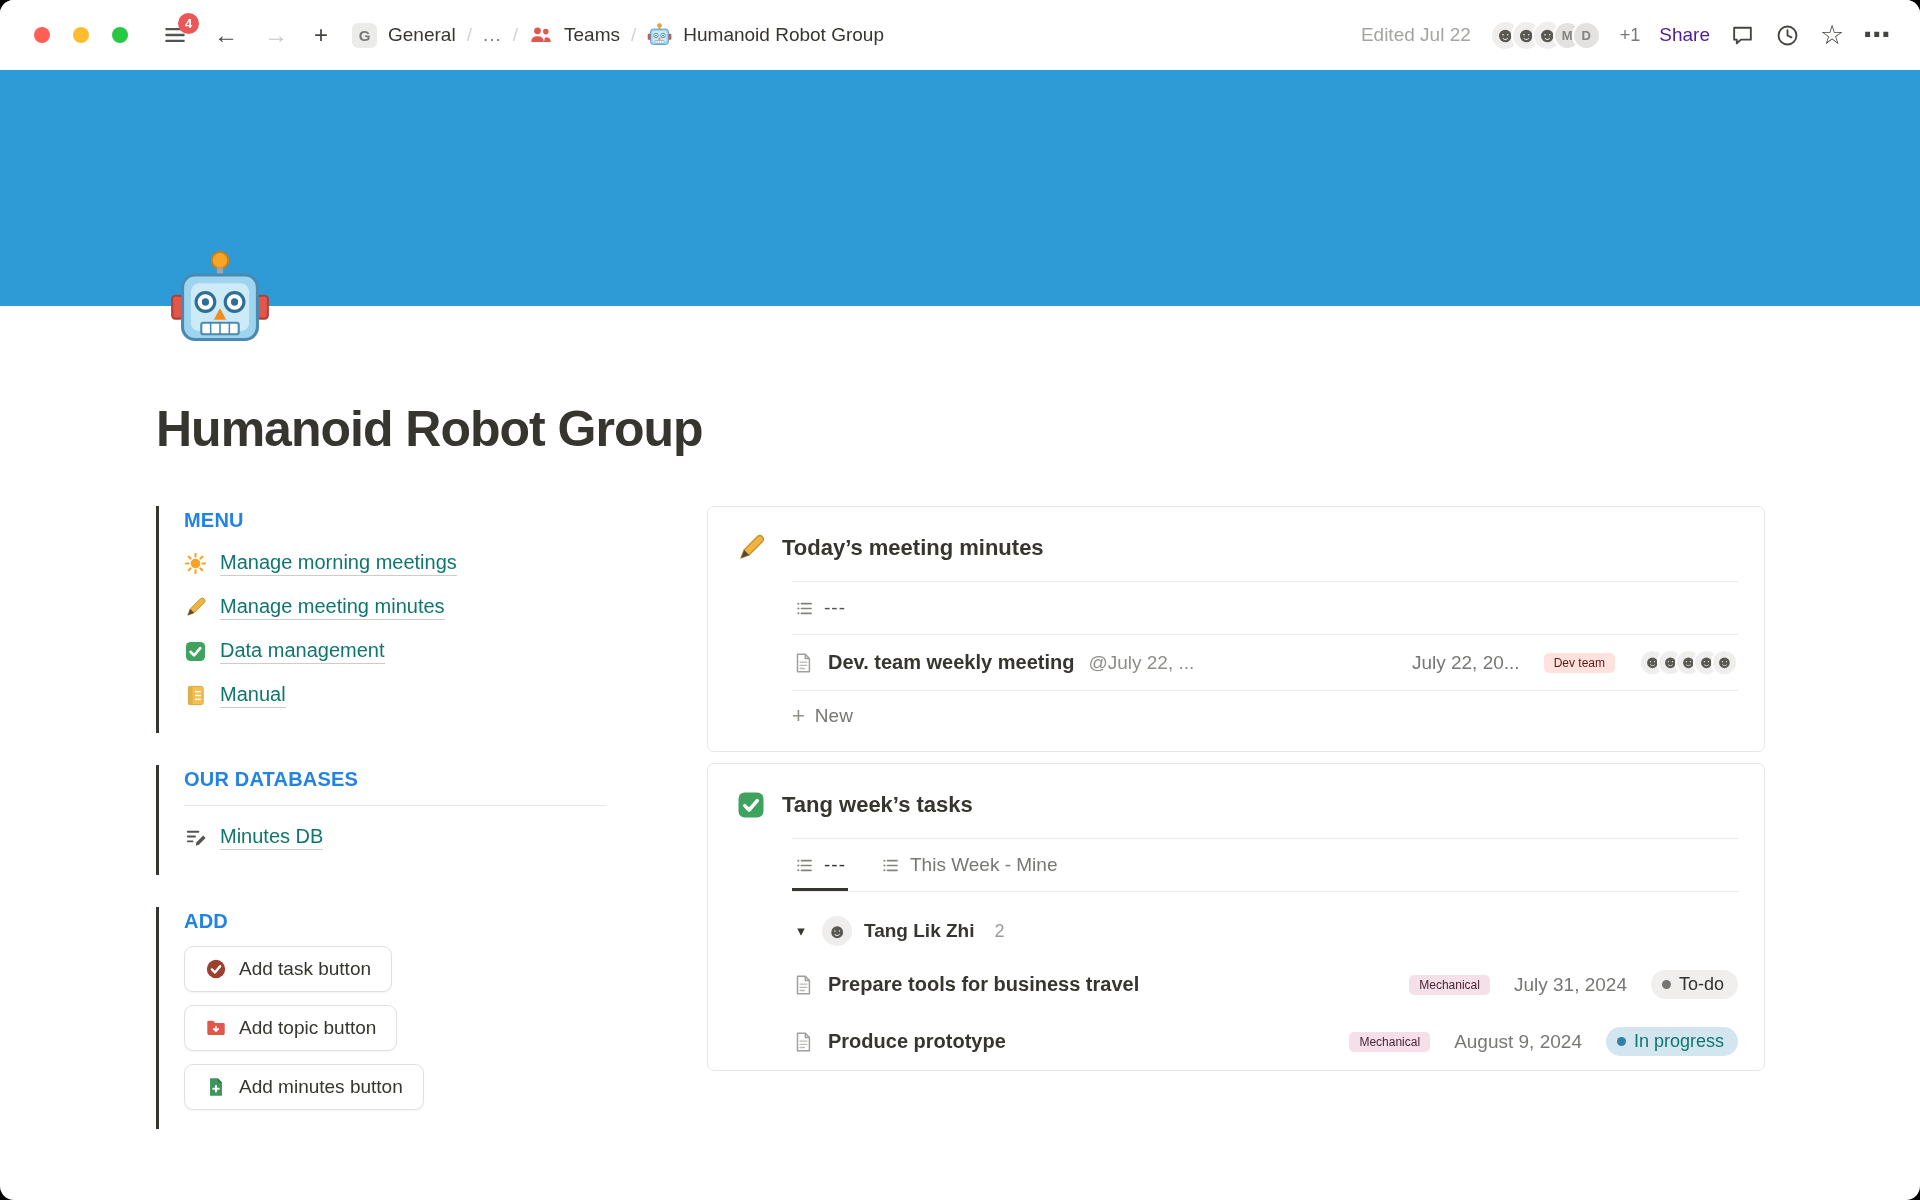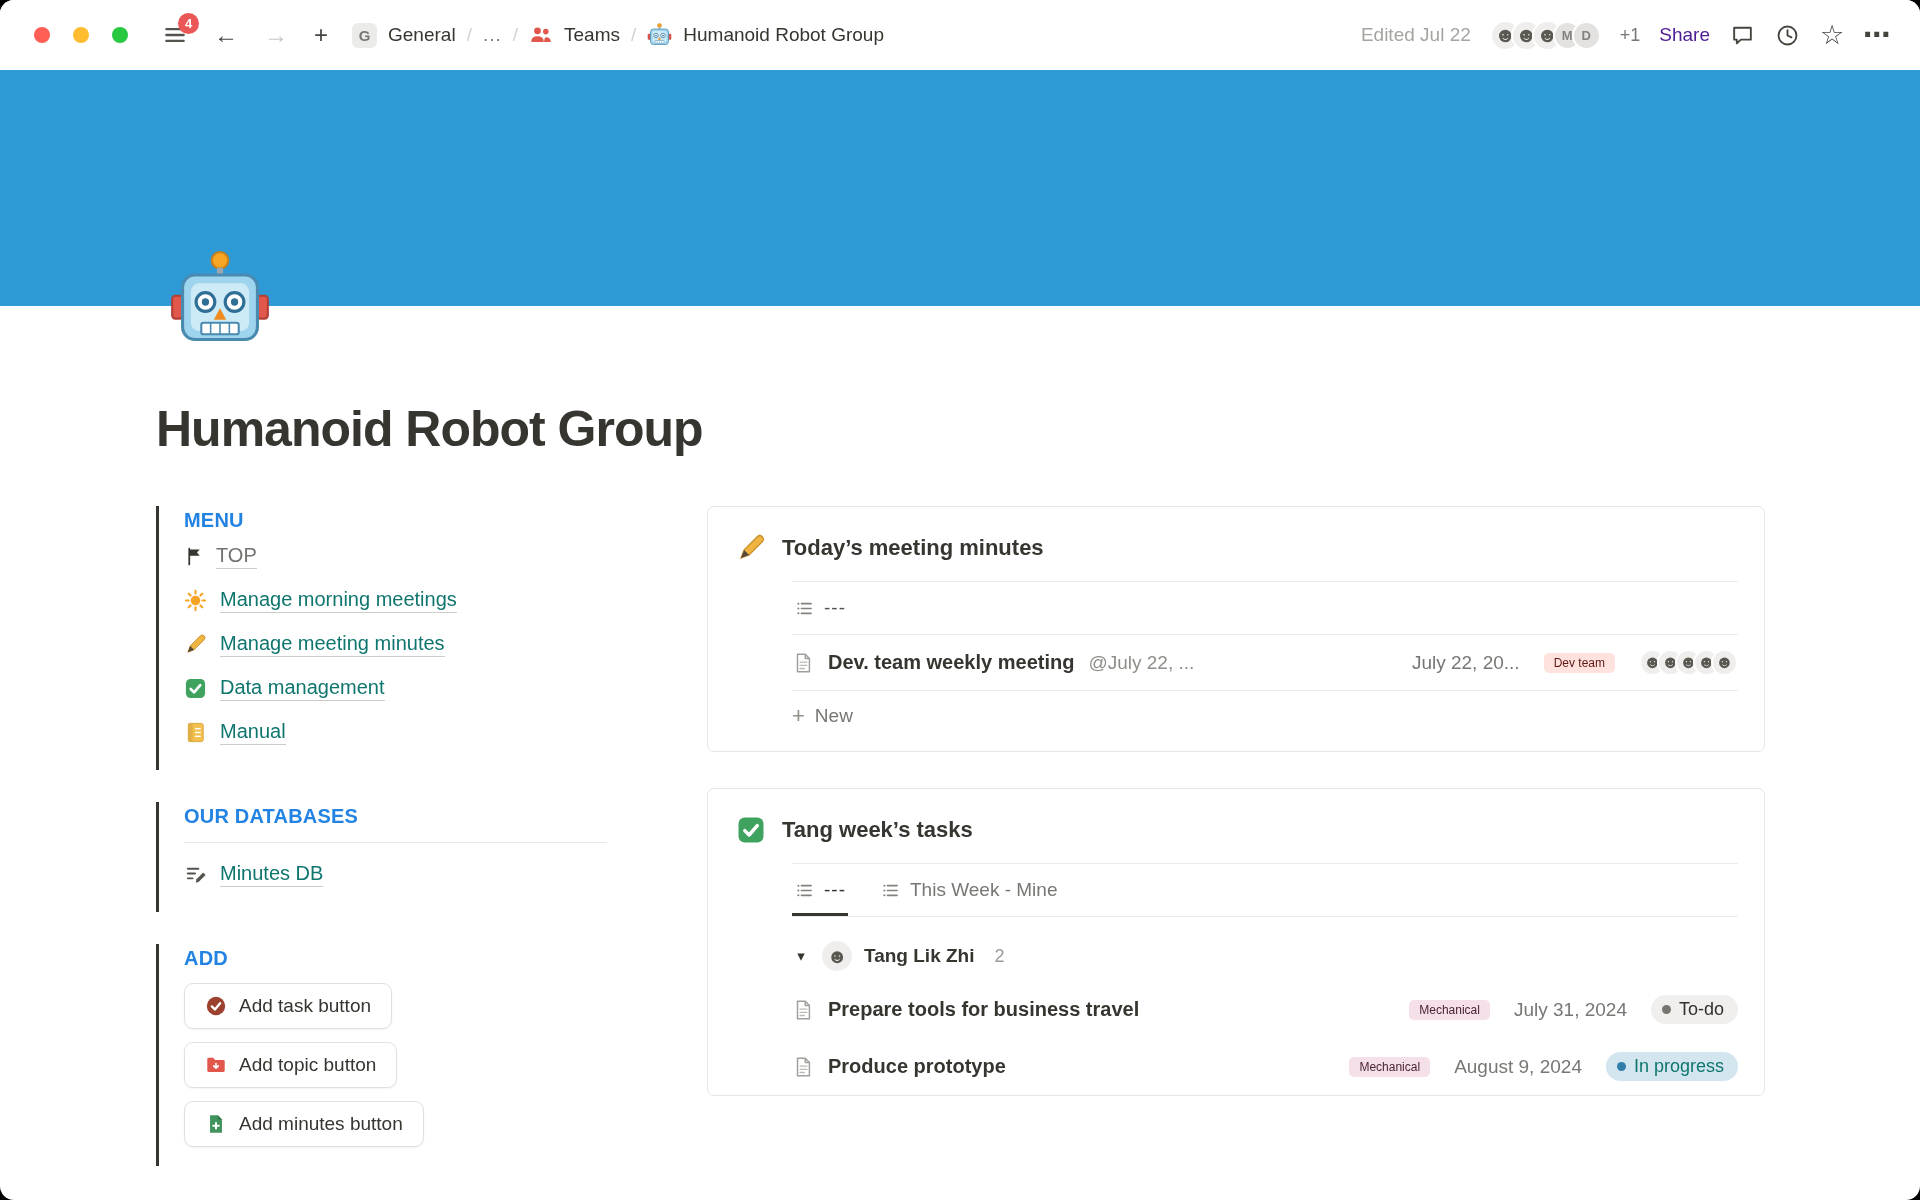--- a/index.html
+++ b/index.html
@@ -34,21 +34,21 @@
   .more-glyph { font-size:28px; color:#46443f; font-weight:700; line-height:0.6; }
 
   
   .cover { height:236px; background:#2e9bd6; }
   .page-icon { width:104px; height:104px; margin:-56px 0 0 168px; position:relative; cursor:pointer; }
   .page-title { margin:46px 0 0 156px; font-size:50px; font-weight:700; letter-spacing:-1px; color:#37352f; }
 
   
   .columns { display:flex; align-items:flex-start; margin:48px 155px 0 156px; gap:96px; }
   .left-col { width:455px; flex:none; }
-  .right-col { flex:1; display:flex; flex-direction:column; gap:36px; }
+  .right-col { flex:1; display:flex; flex-direction:column; gap:11px; }
 
   
   .section { border-left:3px solid #37352f; padding:3px 0 6px 25px; margin-bottom:32px; }
   .section-heading { font-size:20px; font-weight:700; color:#2383e2; letter-spacing:.2px; margin-bottom:12px; }
   .top-row { display:flex; align-items:center; gap:11px; margin:10px 0 16px; cursor:pointer; }
   .top-label { color:#73726e; font-size:20px; border-bottom:1.5px solid rgba(55,53,47,.25); padding-bottom:1px; }
   .menu-link { display:flex; align-items:center; gap:13px; margin:19px 0; cursor:pointer; }
   .menu-link .lbl { font-size:20px; font-weight:500; color:#0f766e; border-bottom:1.5px solid rgba(55,53,47,.25); padding-bottom:1px; }
   .btn-row { margin:13px 0; }
   .add-btn { display:inline-flex; align-items:center; gap:12px; height:46px; padding:0 20px; background:#fff; border:1px solid #e1e0de; border-radius:9px; box-shadow:0 1px 2px rgba(15,15,15,.05); font-size:19px; font-weight:500; color:#37352f; cursor:pointer; }
@@ -282,26 +282,20 @@
       </svg>
   </div>
   <h1 class="page-title">Humanoid Robot Group</h1>
 
   <div class="columns">
 
     <aside class="left-col">
 
       <section class="section">
         <div class="section-heading">MENU</div>
-        <div class="top-row">
-          <svg viewBox="0 0 24 24" width="21" height="21">
-              <use href="#def-flag"></use>
-            </svg>
-          <span class="top-label">TOP</span>
-        </div>
         <div class="menu-link">
           <svg viewBox="0 0 24 24" width="23" height="23">
               <use href="#def-sun"></use>
             </svg>
           <span class="lbl">Manage morning meetings</span>
         </div>
         <div class="menu-link">
           <svg viewBox="0 0 24 24" width="23" height="23">
               <use href="#def-pencil"></use>
             </svg>

